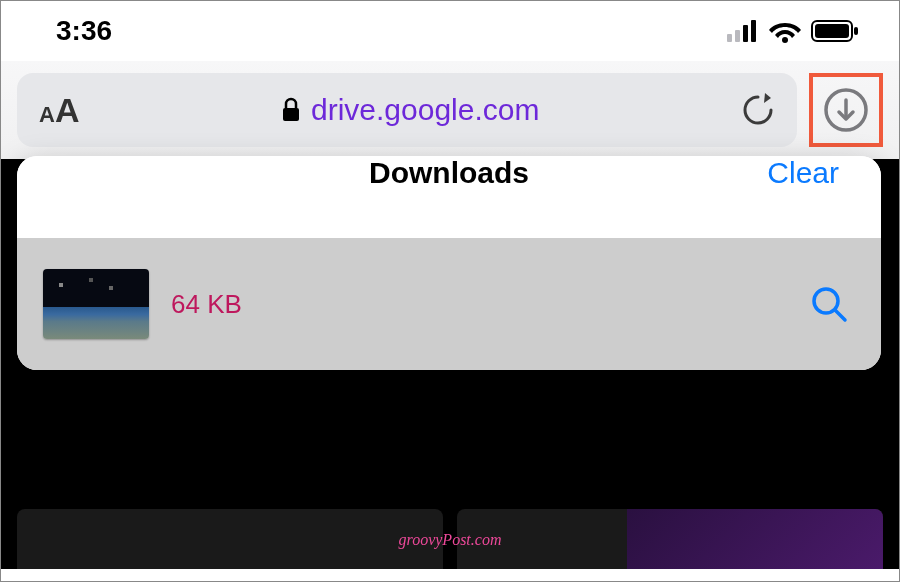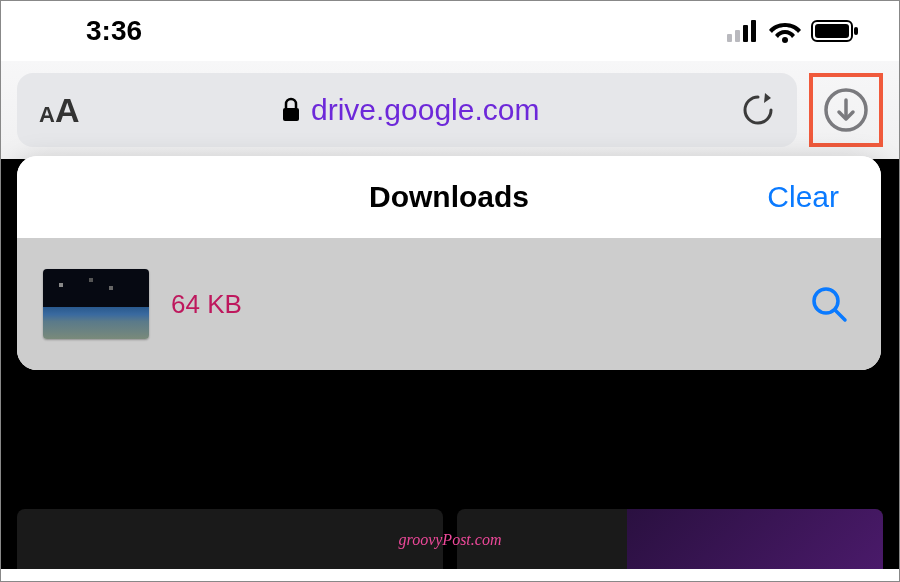--- a/index.html
+++ b/index.html
@@ -1,35 +1,35 @@
 <!DOCTYPE html>
 <html><head>
   <meta charset="utf-8">
   <style>
     * { margin: 0; padding: 0; box-sizing: border-box; font-family: -apple-system, BlinkMacSystemFont, "SF Pro Text", "Helvetica Neue", sans-serif; }
     body { width: 900px; height: 582px; background: #fff; position: relative; border: 1px solid #888; overflow: hidden; }
     
-    .status-bar { height: 60px; display: flex; align-items: center; justify-content: space-between; padding: 0 40px 0 85px; }
+    .status-bar { height: 60px; display: flex; align-items: center; justify-content: space-between; padding: 0 40px 0 55px; }
     .status-time { font-size: 28px; font-weight: 600; color: #000; }
     .status-icons { display: flex; align-items: center; gap: 10px; }
     
     .toolbar { display: flex; align-items: center; padding: 12px 16px; gap: 12px; background: linear-gradient(#f7f7f8, #f0f0f1); }
     .address-bar { flex: 1; background: #e6e7ea; border-radius: 16px; height: 74px; display: flex; align-items: center; padding: 0 22px; }
     .text-size-btn { display: flex; align-items: baseline; color: #333; }
     .text-size-btn .small-a { font-size: 22px; font-weight: 600; }
     .text-size-btn .big-a { font-size: 34px; font-weight: 600; }
     .url-area { flex: 1; display: flex; align-items: center; justify-content: center; gap: 10px; color: #6d28d9; font-size: 30px; }
     .reload-btn { color: #3b3b3b; }
     .downloads-btn-wrapper { border: 4px solid #f05a3c; padding: 2px; }
     .downloads-btn { width: 62px; height: 62px; display: flex; align-items: center; justify-content: center; }
     
     .content-area { background: #000; height: 410px; position: relative; }
     .popover { position: absolute; top: -3px; right: 18px; width: 864px; background: #fff; border-radius: 20px; overflow: hidden; box-shadow: 0 8px 30px rgba(0,0,0,0.25); }
     .popover-arrow { position: absolute; top: -17px; right: 30px; width: 0; height: 0; border-left: 22px solid transparent; border-right: 22px solid transparent; border-bottom: 22px solid #fff; }
-    .popover-header { display: flex; align-items: center; justify-content: center; height: 82px; position: relative; background: #fff; }
+    .popover-header { display: flex; align-items: flex-start; justify-content: center; height: 82px; position: relative; background: #fff; }
     .popover-title { font-size: 30px; font-weight: 700; color: #000; }
     .clear-btn { position: absolute; right: 42px; font-size: 30px; color: #0a7aff; font-weight: 400; }
     .download-row { display: flex; align-items: center; padding: 20px 26px; gap: 22px; background: #cdcdcd; min-height: 132px; }
     .thumb { width: 106px; height: 70px; border-radius: 4px; background: linear-gradient(to bottom, #060912 0%, #060912 55%, #2a5a8f 55%, #3a6a9f 65%, #5a7a8a 75%, #7a8a7a 100%); box-shadow: 0 1px 2px rgba(0,0,0,0.3); position: relative; overflow: hidden; }
     .thumb::before { content:""; position:absolute; top: 20%; left: 15%; width: 4px; height: 4px; background: #888; box-shadow: 50px 3px 0 #666, 30px -5px 0 #555; }
     .file-info { flex: 1; display: flex; flex-direction: column; gap: 4px; }
     .file-name { font-size: 30px; color: #000; font-weight: 400; }
     .file-size { font-size: 26px; color: #be185d; }
     .search-btn { color: #0a7aff; padding-right: 6px; }
 

